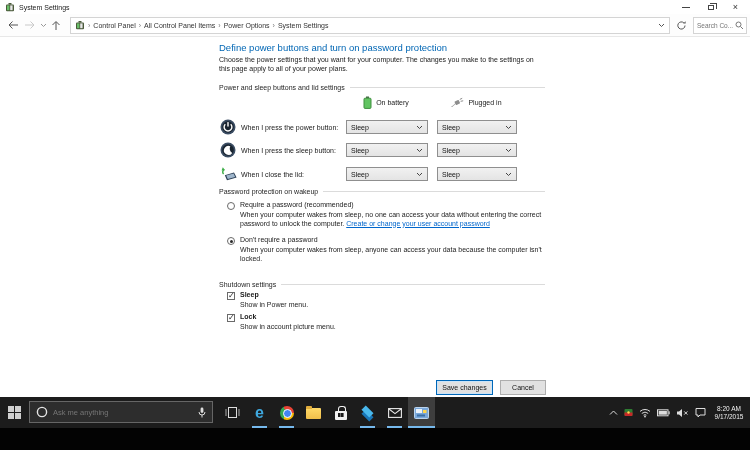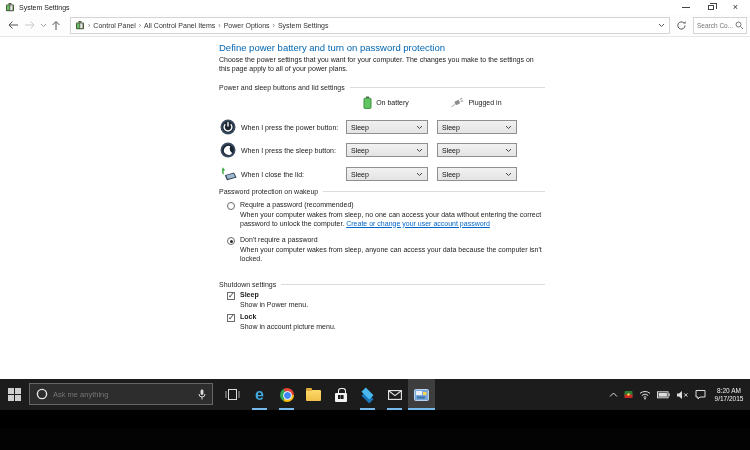--- a/index.html
+++ b/index.html
@@ -68,21 +68,21 @@
   .optlabel.b { font-weight:bold; }
   .optdesc { position:absolute; font-size:7px; line-height:8.5px; color:#1c1c1c; }
   .lnk { color:#0066cc; text-decoration:underline; }
 
   .btn { position:absolute; top:380px; height:15px; font-size:7px; color:#111;
          display:flex; align-items:center; justify-content:center; background:#e1e1e1; }
   .btn-save { left:436px; width:57px; border:1px solid #0067b8; box-shadow:inset 0 0 0 1px #cce4f7; }
   .btn-cancel { left:500px; width:46px; border:1px solid #adadad; }
 
   
-  .taskbar { position:absolute; left:0; top:379px; width:750px; height:31px; background:#1c1c1c; }
+  .taskbar { position:absolute; left:0; top:397px; width:750px; height:31px; background:#1c1c1c; }
   .black-band { position:absolute; left:0; top:428px; width:750px; height:22px; background:#030303; }
 
   .startbtn { position:absolute; left:0; top:0; width:29px; height:31px;
               display:flex; align-items:center; justify-content:center; }
   .tb-search { position:absolute; left:29px; top:4px; width:184px; height:22px; background:#2d2d2d;
                border:1px solid #666; display:flex; align-items:center; padding:0 6px; gap:5px; }
   .tb-search input { flex:1; background:transparent; border:none; outline:none; color:#b5b5b5;
                      font-size:7.5px; font-family:"Liberation Sans", sans-serif; }
   .taskview { position:absolute; left:219px; top:0; width:26px; height:31px;
               display:flex; align-items:center; justify-content:center; }
@@ -203,21 +203,21 @@
 
       <div class="searchbox">
         <input type="text" placeholder="Search Co..." style="">
         <svg width="9" height="9">
             <circle cx="3.5" cy="3.5" r="2.5" fill="none" stroke="#777"></circle>
             <line x1="5.5" y1="5.5" x2="8" y2="8" stroke="#777"></line>
           </svg>
       </div>
     </div>
 
-    <div class="heading">Define power battery and turn on password protection</div>
+    <div class="heading">Define power buttons and turn on password protection</div>
     <div class="intro">Choose the power settings that you want for your computer. The changes you make to the settings on this page apply to all of your power plans.</div>
 
     <div class="grp" style="top:84px;">
       <span class="t">Power and sleep buttons and lid settings</span>
       <span class="ln"></span>
     </div>
 
     <div class="colhead" style="left:340px;width:92px;">
       <svg width="9" height="13">
           <rect x="3" y="0.5" width="3" height="2" fill="#4a6a4a"></rect>

